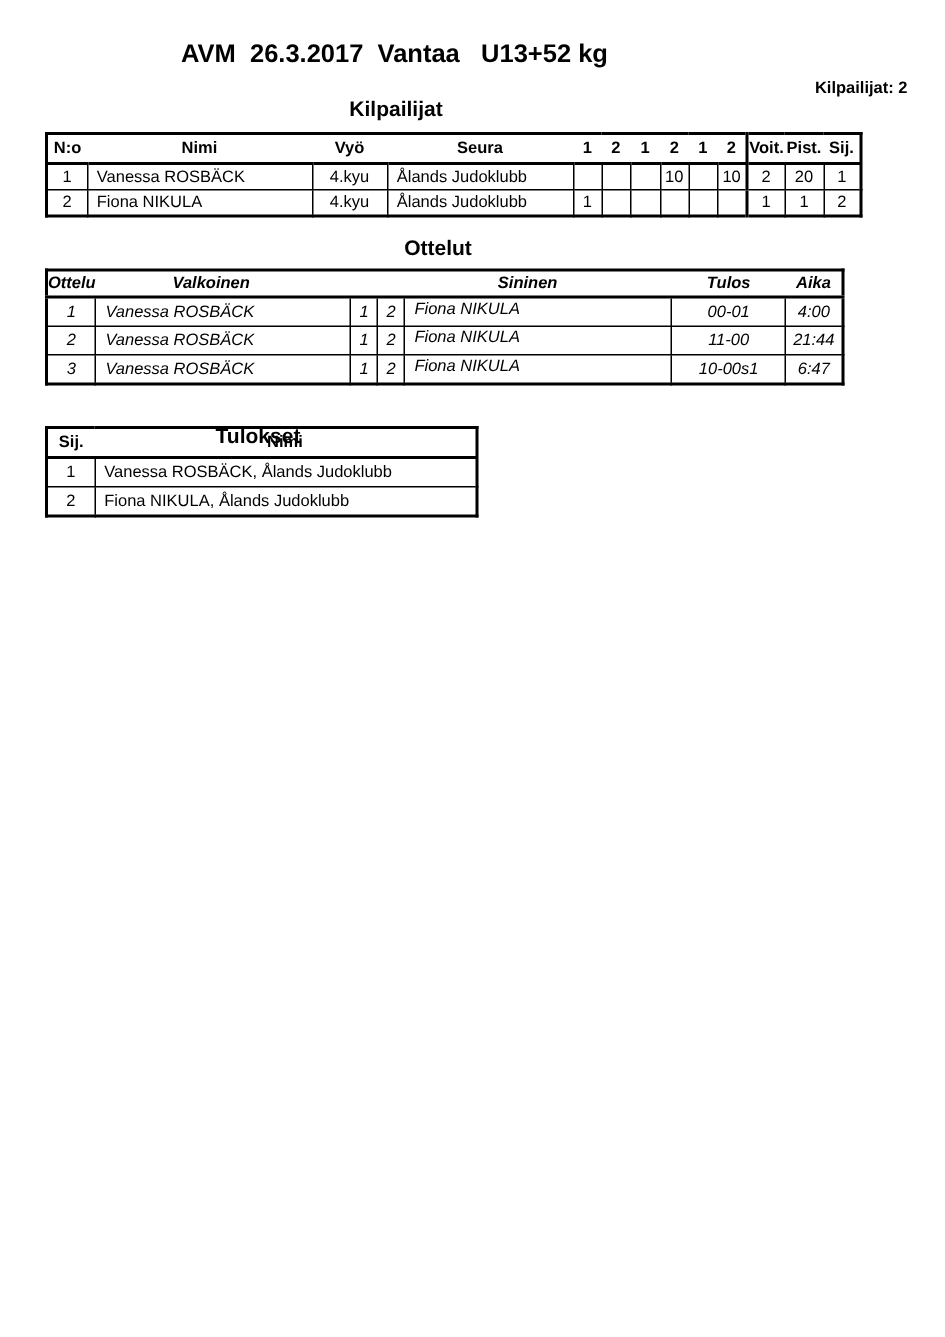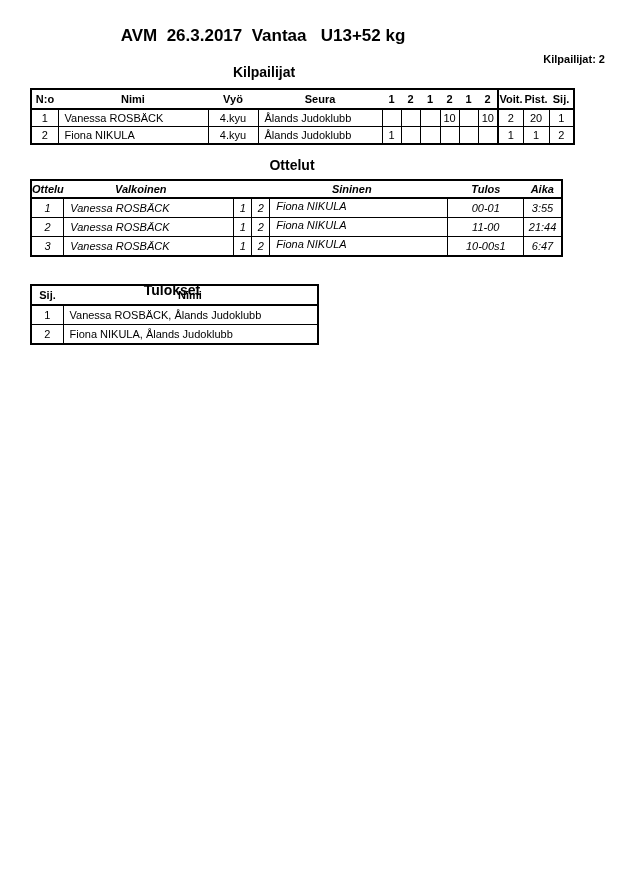--- a/index.html
+++ b/index.html
@@ -131,21 +131,21 @@
     </tr>
   </thead>
   <tbody>
     <tr>
       <td>1</td>
       <td class="left">Vanessa ROSBÄCK</td>
       <td>1</td>
       <td>2</td>
       <td class="left vtop">Fiona NIKULA</td>
       <td>00-01</td>
-      <td>3:55</td>
+      <td>4:00</td>
     </tr>
     <tr>
       <td>2</td>
       <td class="left">Vanessa ROSBÄCK</td>
       <td>1</td>
       <td>2</td>
       <td class="left vtop">Fiona NIKULA</td>
       <td>11-00</td>
       <td>21:44</td>
     </tr>

